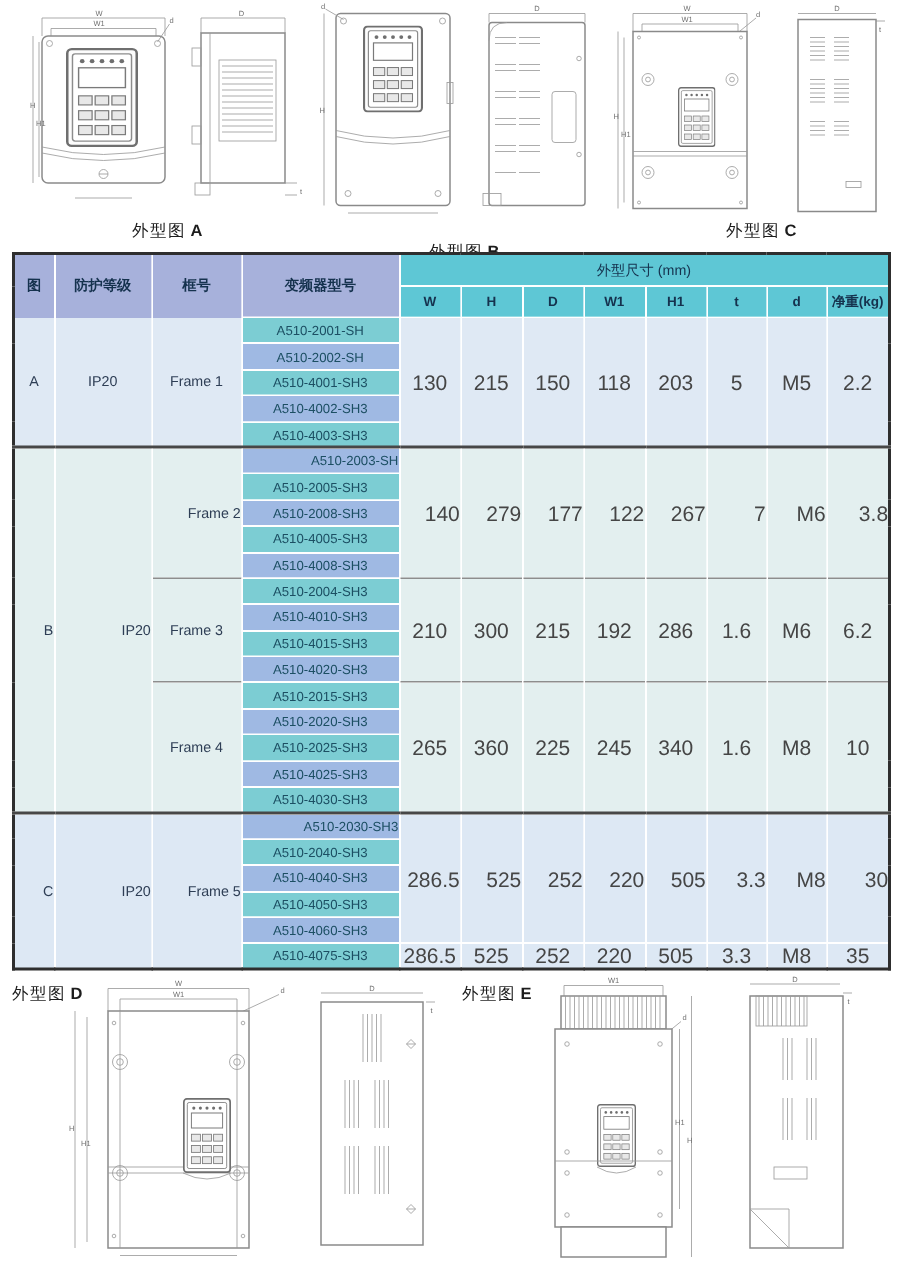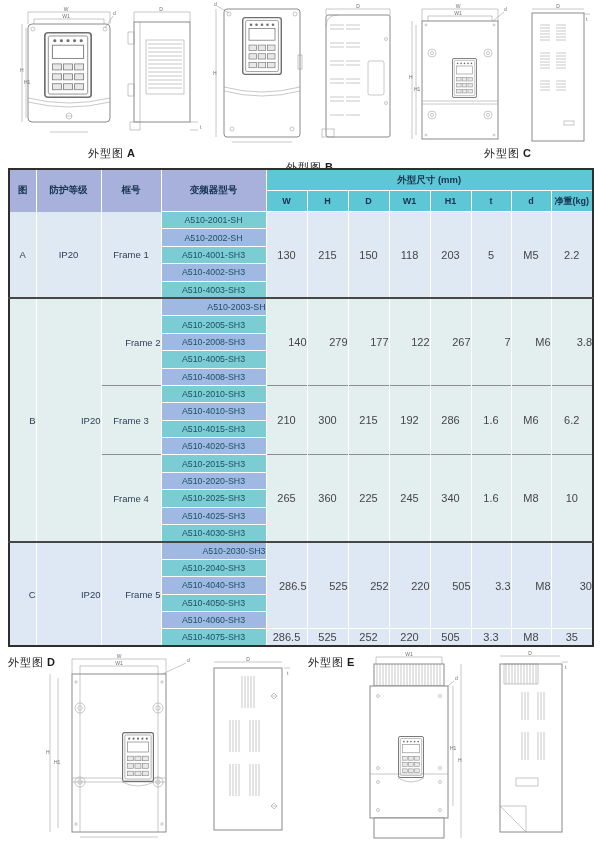--- a/index.html
+++ b/index.html
@@ -32,21 +32,21 @@
   }
   .hrow1 th{height:20px;}
   .hrow2 th{height:20px;}
   th.hleft{
     background:var(--header-left-bg,#a7b1db);
     color:var(--header-text,#15324e);font-size:9.5px;font-weight:bold;
     border-left:1px solid rgba(255,255,255,.55);
   }
   th.hdim-group{
     background:var(--header-dim-bg,#5ec7d5);
-    color:var(--header-text,#15324e);font-size:9.5px;font-weight:bold;
+    color:var(--header-text,#15324e);font-size:9.5px;font-weight:normal;
     border-bottom:1px solid rgba(255,255,255,.8);
     border-left:1px solid rgba(255,255,255,.55);
   }
   th.hdim{
     background:var(--header-dim-bg,#5ec7d5);
     color:var(--header-text,#15324e);font-size:9px;font-weight:bold;
     border-left:1px solid rgba(255,255,255,.55);
   }
   tbody tr{height:17.4px;}
   td.fig,td.prot,td.frame{
@@ -56,21 +56,21 @@
   tr.sec0 td.fig,tr.sec0 td.prot,tr.sec0 td.frame,tr.sec0 td.dim{background:var(--section-a-bg,#dfe9f4);}
   tr.sec1 td.fig,tr.sec1 td.prot,tr.sec1 td.frame,tr.sec1 td.dim{background:var(--section-b-bg,#e3efef);}
   tr.sec2 td.fig,tr.sec2 td.prot,tr.sec2 td.frame,tr.sec2 td.dim{background:var(--section-c-bg,#dde8f4);}
   td.model{
     font-size:8.8px;color:var(--model-text,#1c4f63);
     border:1.4px solid #ffffff;
   }
   td.model.mteal{background:var(--model-teal,#7ccdd3);text-align:center;}
   td.model.mblue{background:var(--model-blue,#9fb9e3);margin-top:28px;}
   td.dim{
-    font-size:11px;color:#454545;
+    font-size:14px;color:#454545;
     border-left:1px solid rgba(255,255,255,.7);
     border-top:1px solid rgba(255,255,255,.7);
     margin-left:41px;
   }
   tr.group-first > td{border-top:1.4px solid #8d8d8d;}
   tr.section-first > td{border-top:2px solid #474747;text-align:right;}
 </style>
 </head>
 <body>
 
@@ -385,21 +385,21 @@
           <td class="model mblue">A510-2008-SH3</td>
         </tr>
         <tr class="sec1">
           <td class="model mteal">A510-4005-SH3</td>
         </tr>
         <tr class="sec1">
           <td class="model mblue">A510-4008-SH3</td>
         </tr>
         <tr class="sec1 group-first">
           <td class="frame" rowspan="4">Frame 3</td>
-          <td class="model mteal">A510-2010-SH3</td>
+          <td class="model mteal">A510-2004-SH3</td>
           <td class="dim" rowspan="4">210</td>
           <td class="dim" rowspan="4">300</td>
           <td class="dim" rowspan="4">215</td>
           <td class="dim" rowspan="4">192</td>
           <td class="dim" rowspan="4">286</td>
           <td class="dim" rowspan="4">1.6</td>
           <td class="dim" rowspan="4">M6</td>
           <td class="dim" rowspan="4">6.2</td>
         </tr>
         <tr class="sec1">

